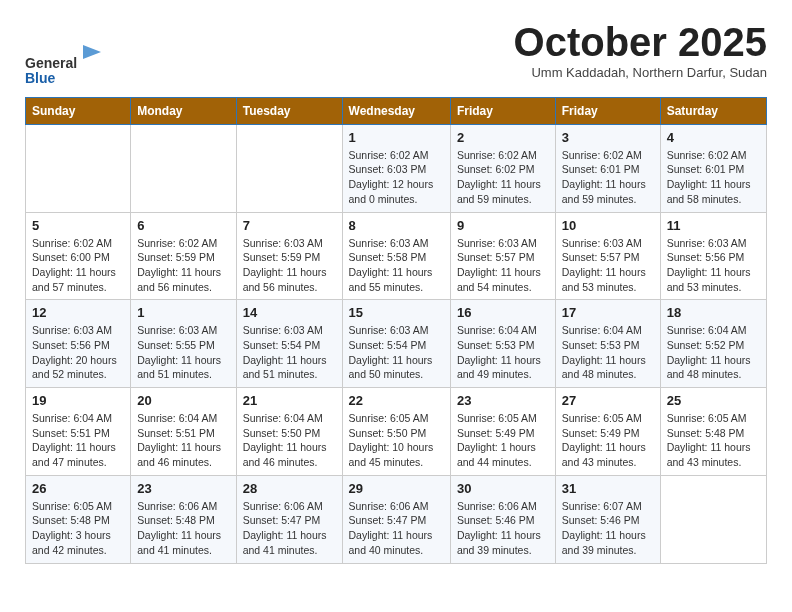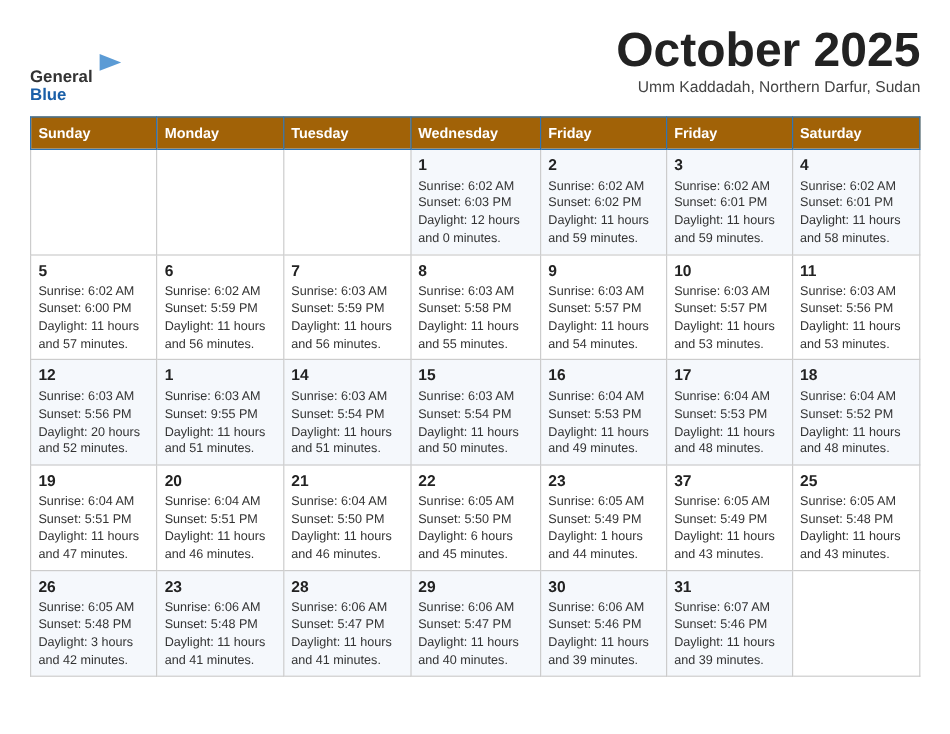--- a/index.html
+++ b/index.html
@@ -215,21 +215,21 @@
         <div class="day-info">
           <span>Sunrise: 6:03 AM</span><br>
           <span>Sunset: 5:56 PM</span><br>
           <span>Daylight: 20 hours and 52 minutes.</span>
         </div>
       </td>
         <td>
         <span class="day-number">1</span>
         <div class="day-info">
           <span>Sunrise: 6:03 AM</span><br>
-          <span>Sunset: 9:55 PM</span><br>
+          <span>Sunset: 5:55 PM</span><br>
           <span>Daylight: 11 hours and 51 minutes.</span>
         </div>
       </td>
         <td>
         <span class="day-number">14</span>
         <div class="day-info">
           <span>Sunrise: 6:03 AM</span><br>
           <span>Sunset: 5:54 PM</span><br>
           <span>Daylight: 11 hours and 51 minutes.</span>
         </div>
@@ -290,33 +290,33 @@
           <span>Sunrise: 6:04 AM</span><br>
           <span>Sunset: 5:50 PM</span><br>
           <span>Daylight: 11 hours and 46 minutes.</span>
         </div>
       </td>
         <td>
         <span class="day-number">22</span>
         <div class="day-info">
           <span>Sunrise: 6:05 AM</span><br>
           <span>Sunset: 5:50 PM</span><br>
-          <span>Daylight: 6 hours and 45 minutes.</span>
+          <span>Daylight: 10 hours and 45 minutes.</span>
         </div>
       </td>
         <td>
         <span class="day-number">23</span>
         <div class="day-info">
           <span>Sunrise: 6:05 AM</span><br>
           <span>Sunset: 5:49 PM</span><br>
           <span>Daylight: 1 hours and 44 minutes.</span>
         </div>
       </td>
         <td>
-        <span class="day-number">37</span>
+        <span class="day-number">27</span>
         <div class="day-info">
           <span>Sunrise: 6:05 AM</span><br>
           <span>Sunset: 5:49 PM</span><br>
           <span>Daylight: 11 hours and 43 minutes.</span>
         </div>
       </td>
         <td>
         <span class="day-number">25</span>
         <div class="day-info">
           <span>Sunrise: 6:05 AM</span><br>

